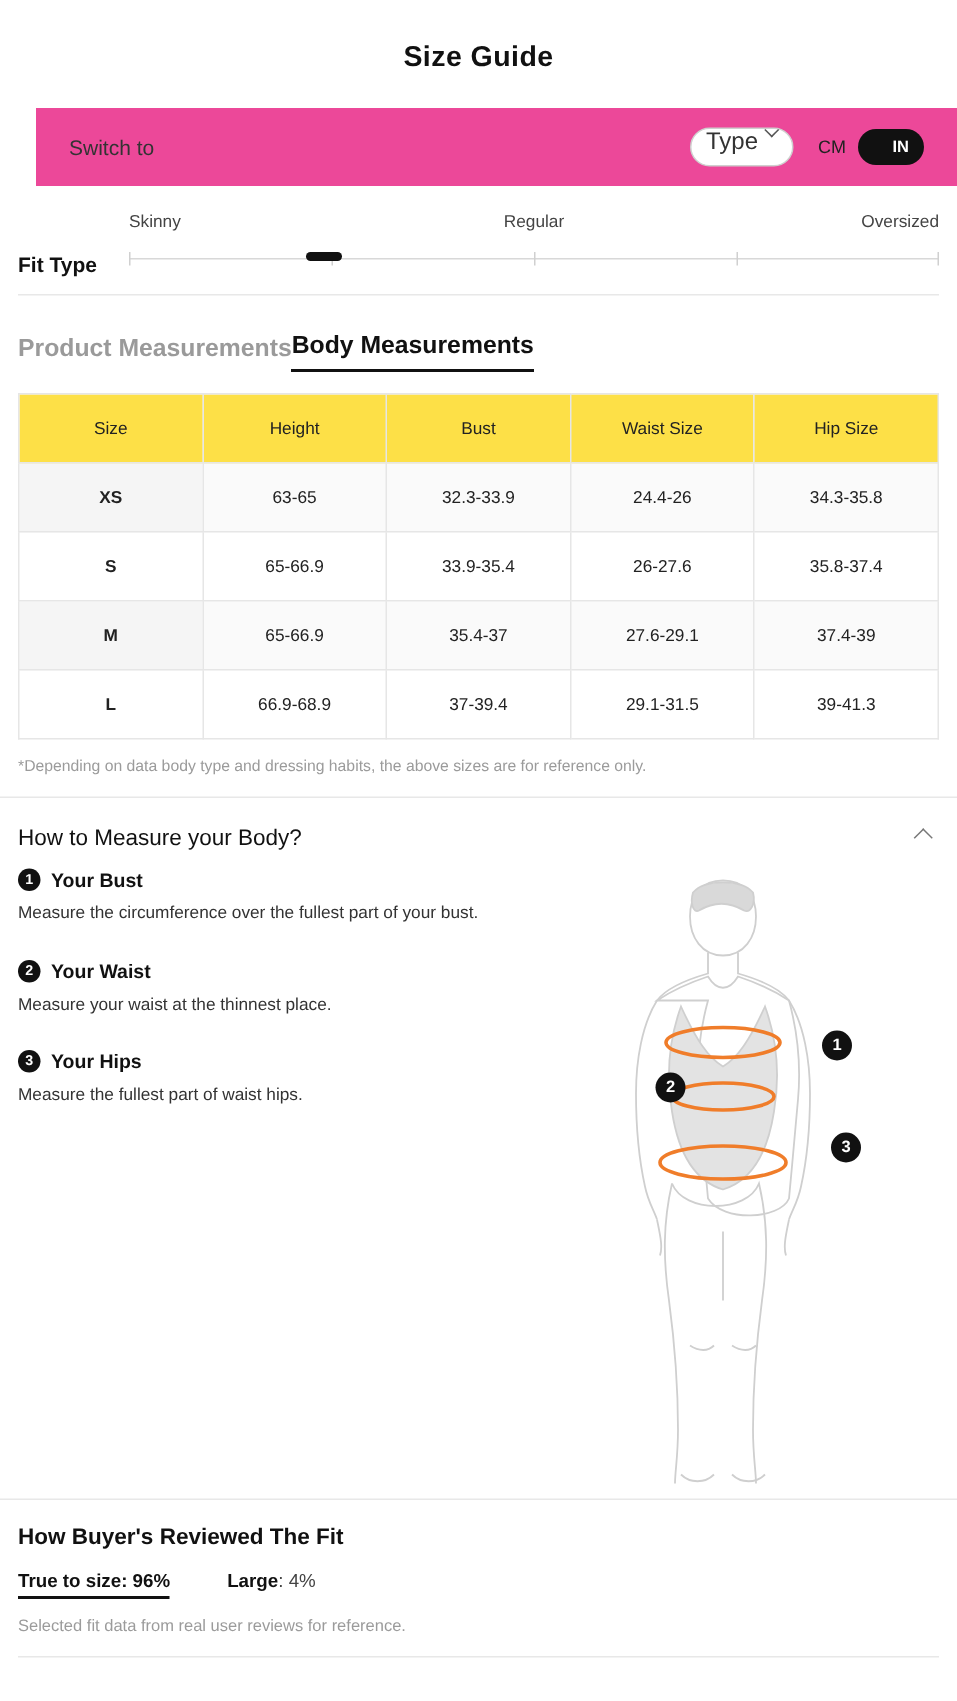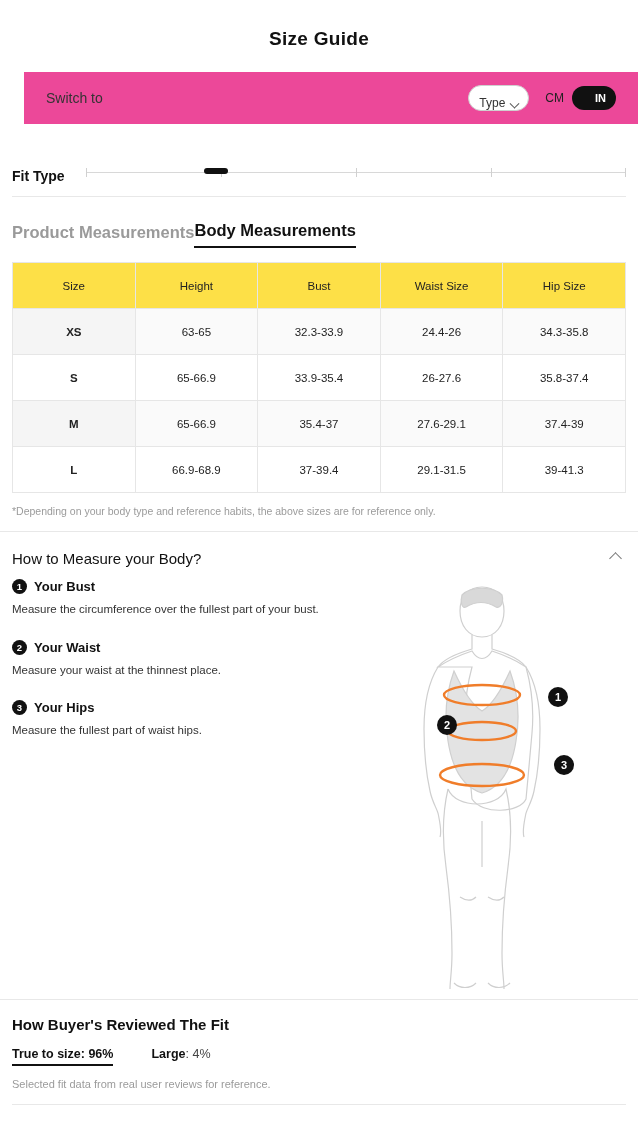--- a/index.html
+++ b/index.html
@@ -32,23 +32,23 @@
   }
   .switch-label { font-size: 14px; color: #333; }
   .switch-right { display: flex; align-items: center; gap: 16px; }
   .type-select {
     border: 1px solid #cfcfcf;
     background: #fff;
     border-radius: 16px;
     height: 26px;
     padding: 0 10px;
     display: flex;
-    align-items: flex-end;
+    align-items: flex-start;
     gap: 6px;
-    font-size: 12px;
+    font-size: 16px;
     color: #333;
   }
   .chev {
     width: 7px; height: 7px;
     border-right: 1.4px solid #555;
     border-bottom: 1.4px solid #555;
     transform: rotate(45deg) translate(-2px,-2px);
   }
   .unit-toggle { display: flex; align-items: center; gap: 8px; }
   .unit-cm { font-size: 12px; font-weight: normal; color: #222; }
@@ -227,20 +227,25 @@
         <span>IN</span>
       </span>
     </div>
   </div>
 </div>
 
 <div class="fit-wrap">
   <div class="fit-row">
     <div class="fit-label">Fit Type</div>
     <div class="fit-track-area">
+      <div class="fit-ticks">
+        <span class="fit-tick-label t0">Skinny</span>
+        <span class="fit-tick-label t1">Regular</span>
+        <span class="fit-tick-label t2">Oversized</span>
+      </div>
       <div class="fit-line"></div>
       <div class="fit-notch" style="left:0"></div>
       <div class="fit-notch" style="left:25%"></div>
       <div class="fit-notch" style="left:50%"></div>
       <div class="fit-notch" style="left:75%"></div>
       <div class="fit-notch" style="right:0"></div>
       <div class="fit-thumb" id="fit-thumb" style="left: 24%;"></div>
     </div>
   </div>
   <div class="fit-divider"></div>
@@ -288,21 +293,21 @@
         <td>L</td>
         <td>66.9-68.9</td>
         <td>37-39.4</td>
         <td>29.1-31.5</td>
         <td>39-41.3</td>
       </tr>
     </tbody>
   </table>
 </div>
 
-<div class="note">*Depending on your body type and reference habits, the above sizes are for reference only.</div>
+<div class="note">*Depending on data body type and dressing habits, the above sizes are for reference only.</div>
 <div class="hr"></div>
 
 <div class="measure-head">
   <div class="measure-title">How to Measure your Body?</div>
   <div class="caret-up"></div>
 </div>
 
 <div class="measure-body">
   <div class="measure-left">
     <div class="m-item">

